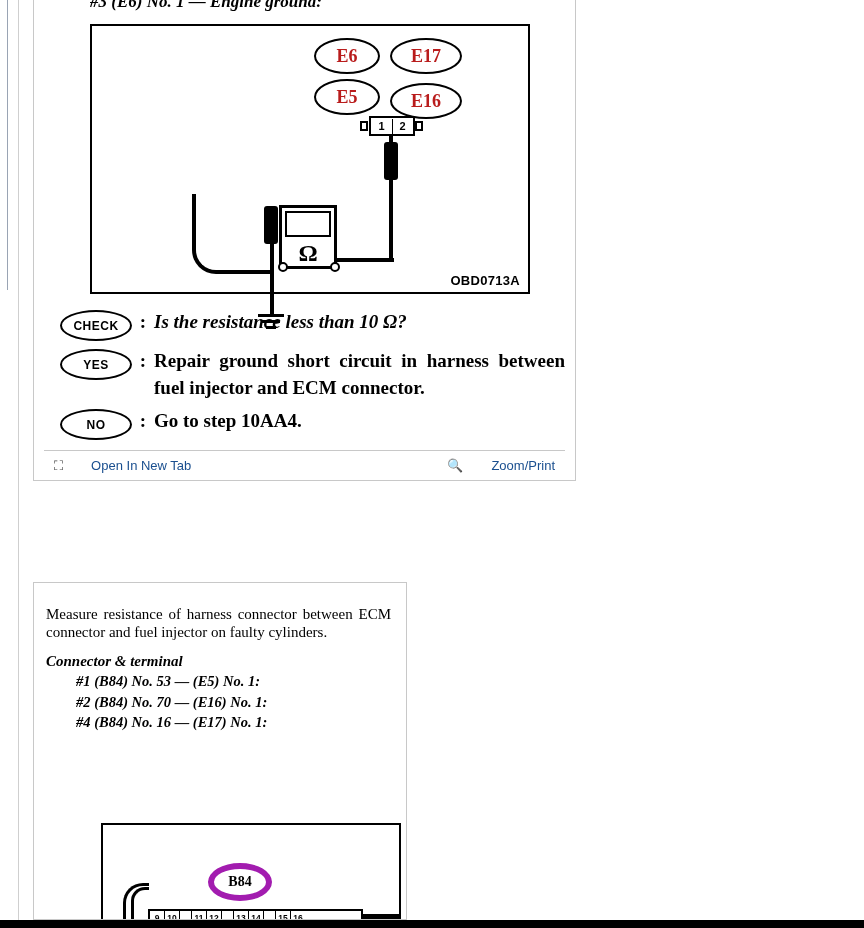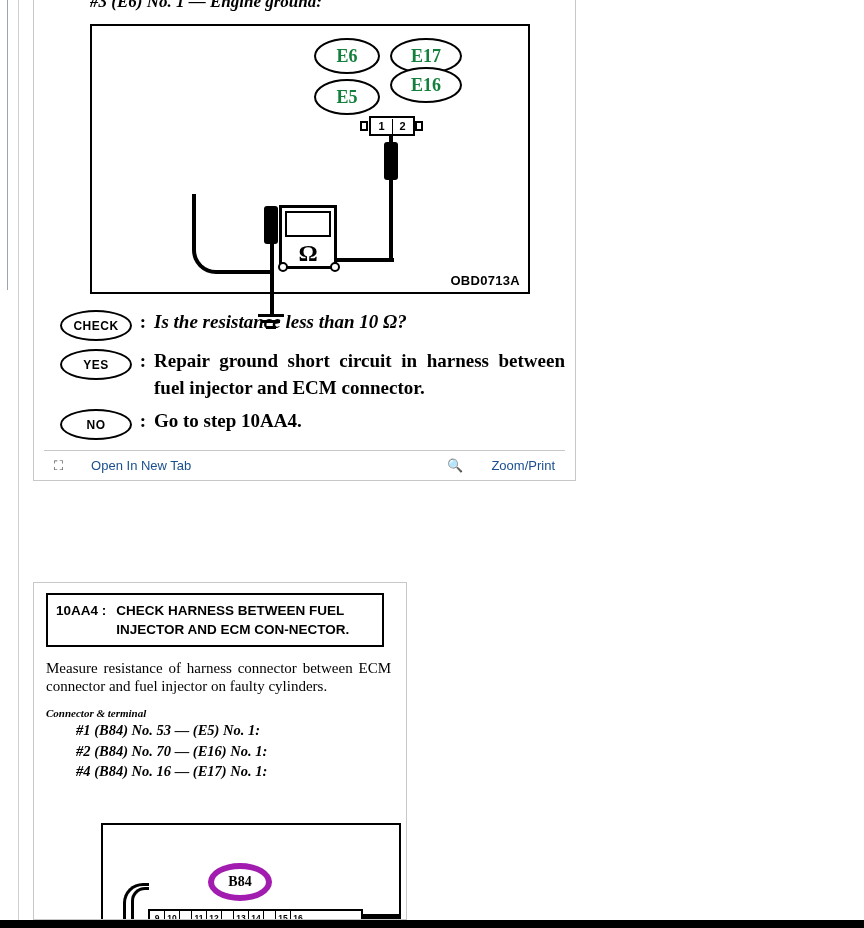--- a/index.html
+++ b/index.html
@@ -79,26 +79,26 @@
     position: absolute;
     border: 2px solid #000;
     border-radius: 50%;
     font-family: "Liberation Serif", serif;
     font-size: 18px;
     font-weight: bold;
     display: flex;
     align-items: center;
     justify-content: center;
     background: #fff;
-    color: #15803d;
+    color: #b91c1c;
   }
   .b-e6  { left: 222px; top: 12px; width: 62px; height: 32px; }
   .b-e17 { left: 298px; top: 12px; width: 68px; height: 32px; }
   .b-e5  { left: 222px; top: 53px; width: 62px; height: 32px; }
-  .b-e16 { left: 298px; top: 41px; width: 68px; height: 32px; }
+  .b-e16 { left: 298px; top: 57px; width: 68px; height: 32px; }
 
   
   .connector {
     position: absolute;
     left: 277px; top: 90px;
     width: 46px; height: 20px;
     border: 2px solid #000;
     display: flex;
     align-items: center;
     justify-content: center;
@@ -302,21 +302,21 @@
     font-size: 15px;
     line-height: 18px;
     text-align: justify;
     width: 345px;
   }
   .c2-sub {
     margin-top: 12px;
     font-family: "Liberation Serif", serif;
     font-style: italic;
     font-weight: bold;
-    font-size: 11px;
+    font-size: 15px;
   }
   .c2-list {
     margin-top: 3px;
     margin-left: 30px;
     font-family: "Liberation Serif", serif;
     font-style: italic;
     font-weight: bold;
     font-size: 14.5px;
     line-height: 17.5px;
   }
@@ -463,24 +463,20 @@
           <span class="glyph">🔍</span>
           <span class="lbl">Zoom/Print</span>
         </div>
       </div>
 
     </div>
   </div>
 
   <div class="card2">
     <div class="c2-body">
-      <div class="step-box">
-        <div class="step-id">10AA4 :</div>
-        <div class="step-title">CHECK HARNESS BETWEEN FUEL INJECTOR AND ECM CON-NECTOR.</div>
-      </div>
 
       <div class="c2-para">Measure resistance of harness connector between ECM connector and fuel injector on faulty cylinders.</div>
 
       <div class="c2-sub">Connector &amp; terminal</div>
 
       <div class="c2-list">#1 (B84) No. 53 — (E5) No. 1:</div>
       <div class="c2-list">#2 (B84) No. 70 — (E16) No. 1:</div>
       <div class="c2-list">#4 (B84) No. 16 — (E17) No. 1:</div>
     </div>
 

